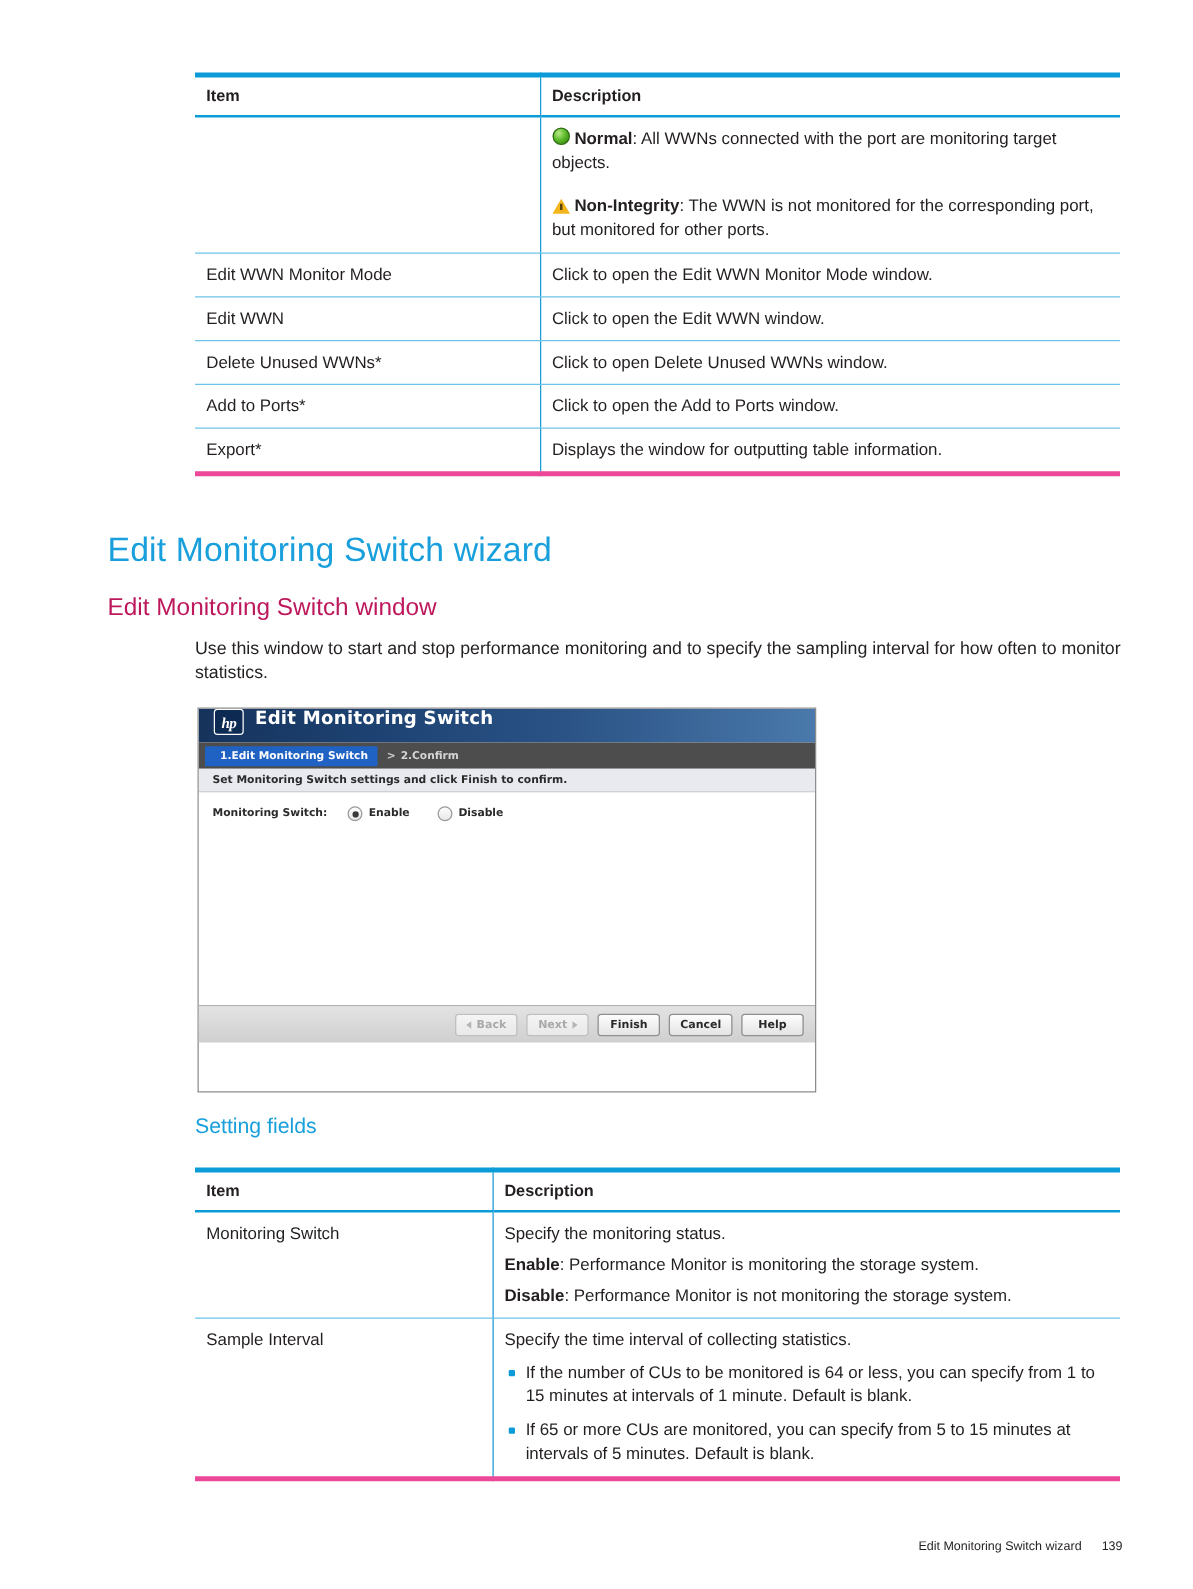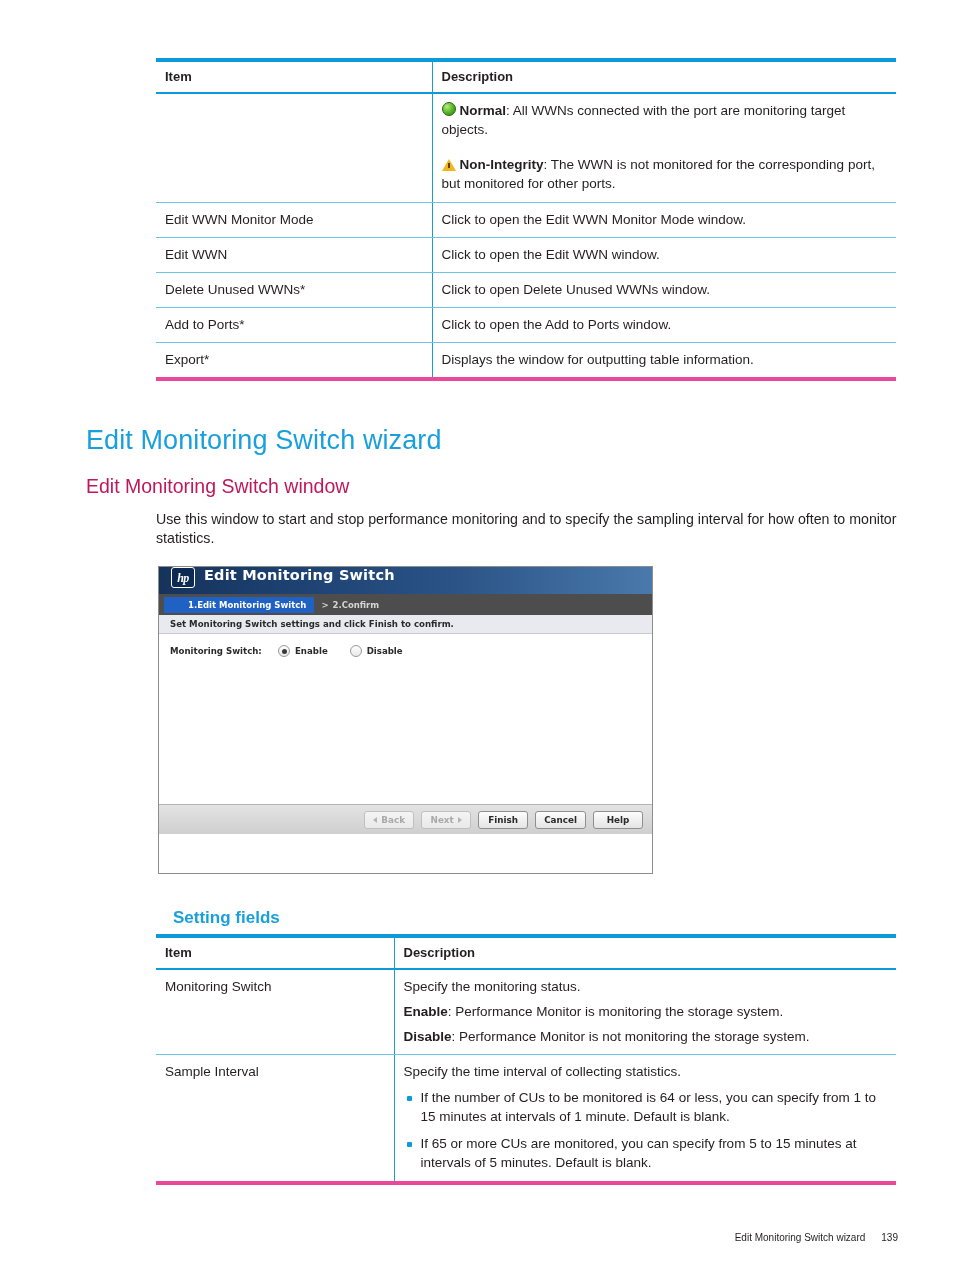--- a/index.html
+++ b/index.html
@@ -142,23 +142,23 @@
     font-size: 19.5px;
     font-weight: normal;
     color: #be185d;
     margin: 0;
   }
   .h3 {
     position: absolute;
     left: 156px;
     top: 891px;
     font-size: 17px;
-    font-weight: bold;
+    font-weight: normal;
     color: #19a0dc;
-    margin: 17px;
+    margin: 0;
   }
   .intro {
     position: absolute;
     left: 156px;
     top: 510px;
     width: 744px;
     font-size: 14.2px;
     line-height: 1.36;
     margin: 0;
   }
@@ -216,21 +216,21 @@
     display: flex;
     align-items: center;
     padding-left: 5px;
     box-sizing: border-box;
   }
   .step-active {
     background: #2062c4;
     color: #ffffff;
     font-size: 8.5px;
     font-weight: bold;
-    padding: 3px 8px 3px 24px;
+    padding: 3px 8px 3px 12px;
     border-radius: 1px;
   }
   .step-sep {
     color: #cfcfcf;
     font-size: 8.5px;
     font-weight: bold;
     margin: 0 4px 0 7px;
   }
   .step-next {
     color: #d5d5d5;

